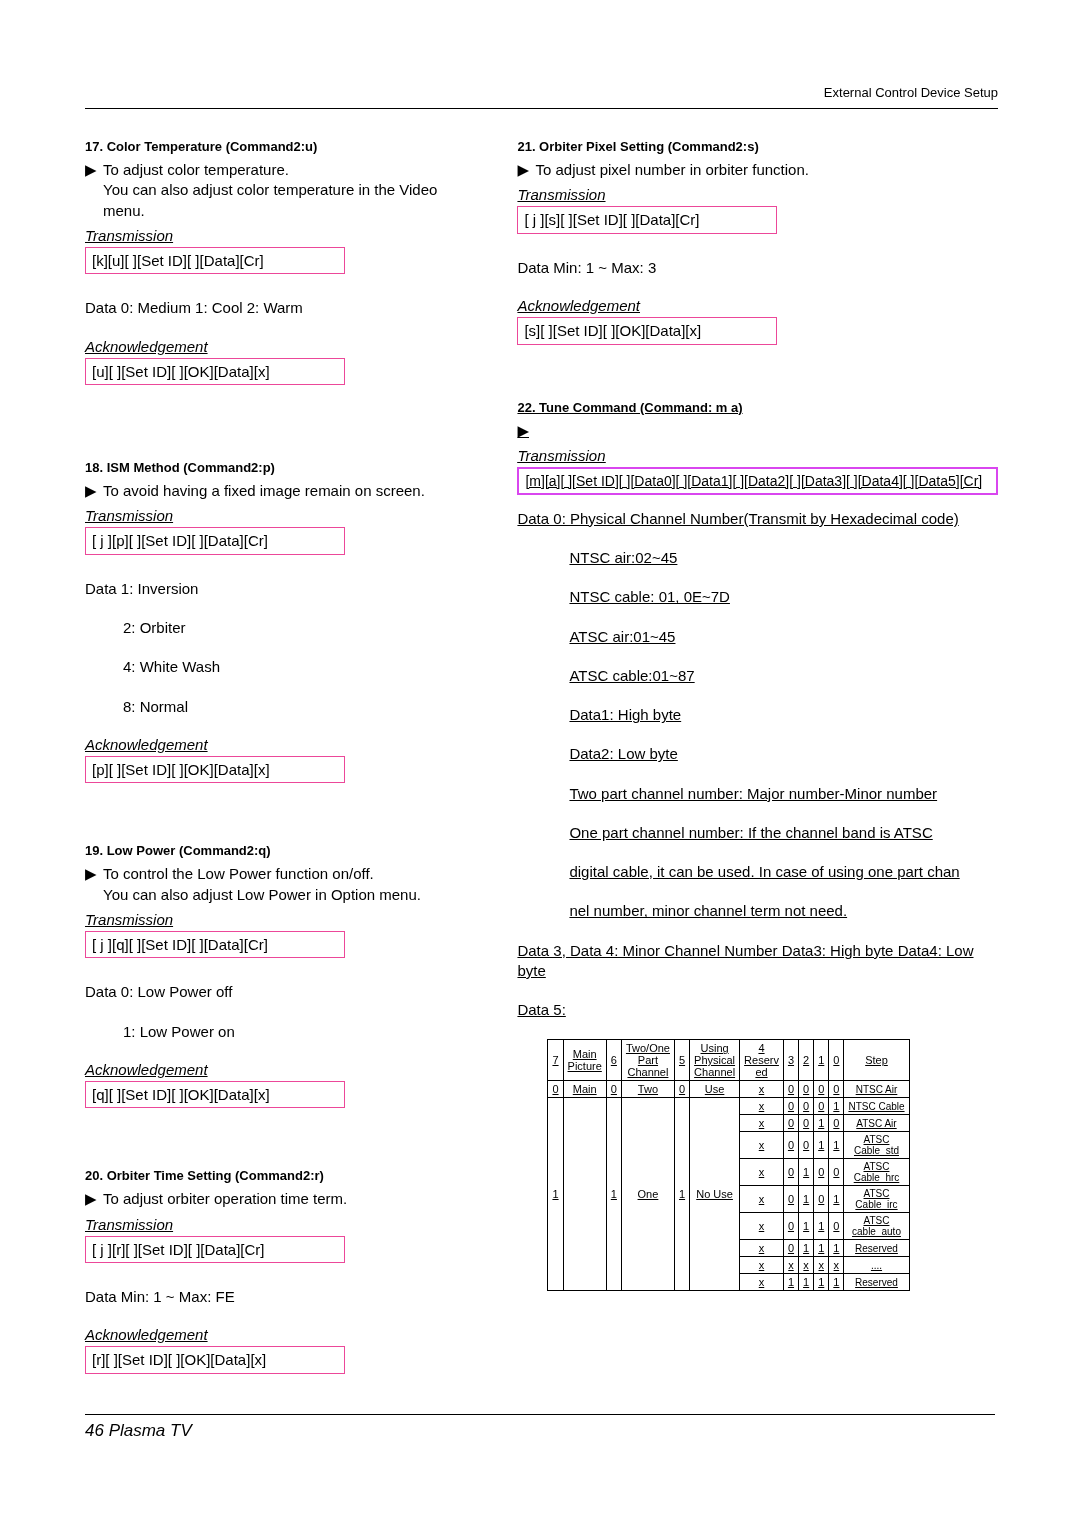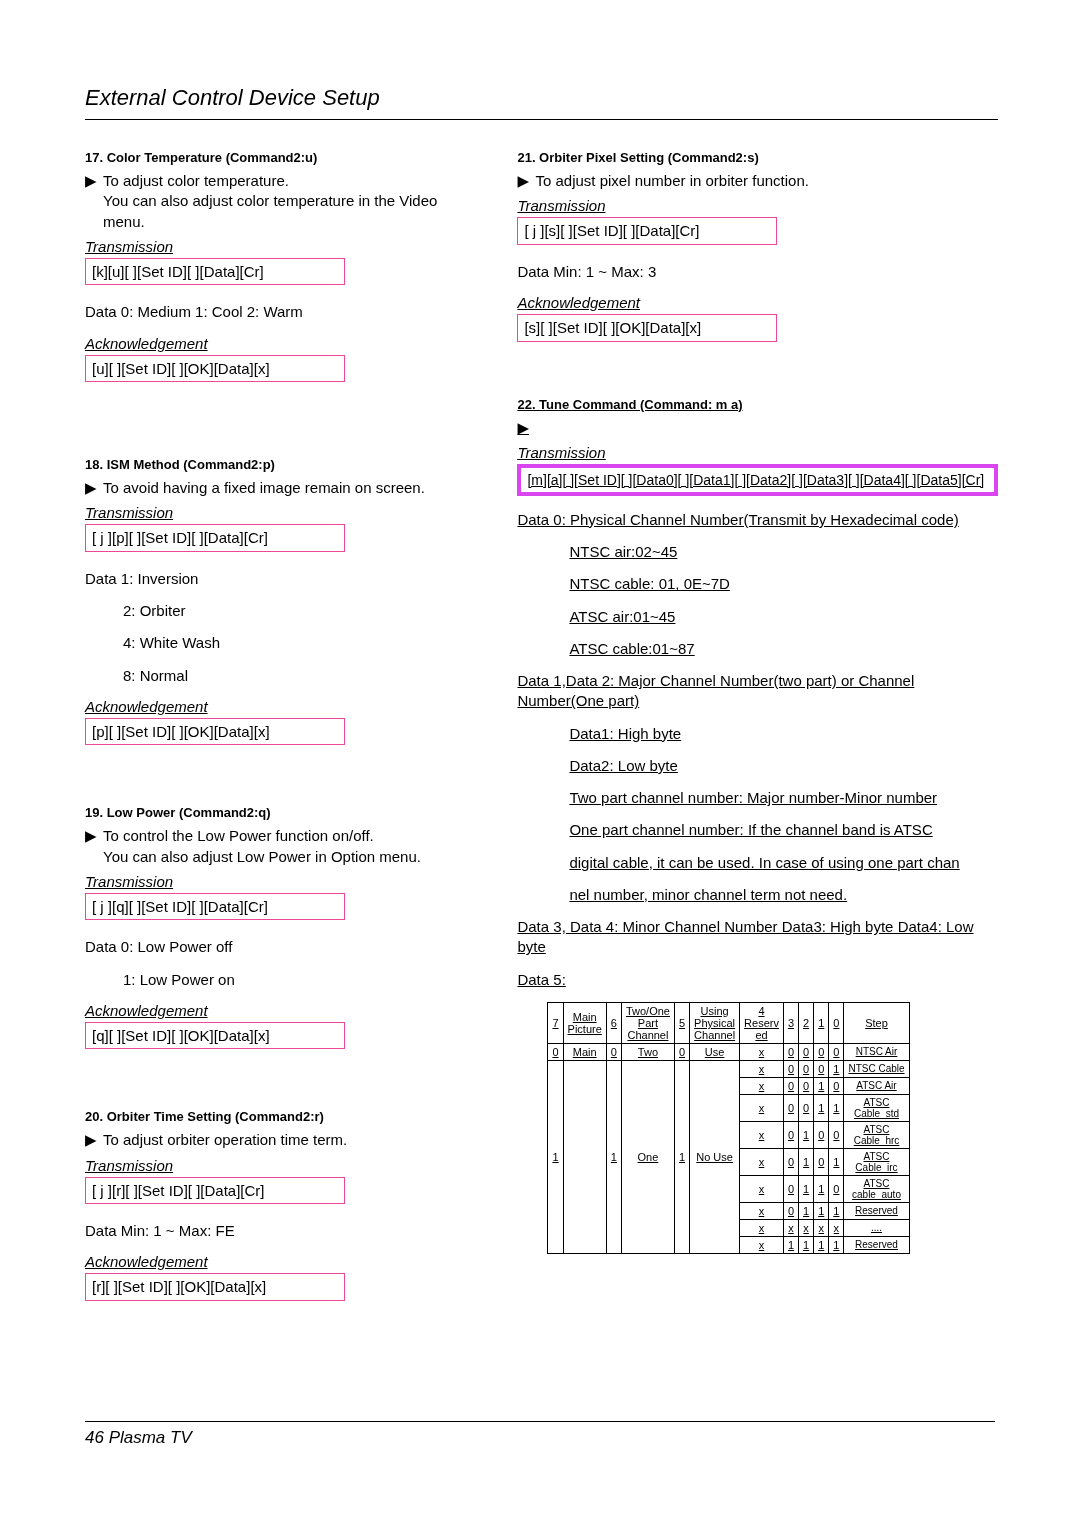--- a/index.html
+++ b/index.html
@@ -1,33 +1,33 @@
 <!DOCTYPE html>
 <html><head>
 <meta charset="utf-8">
 <style>
   @page { size: 1080px 1528px; margin: 0; }
   html, body { margin: 0; padding: 0; width: 1080px; height: 1528px; font-family: Arial, Helvetica, sans-serif; color: #000; background: #fff; }
   .page { padding: 85px 82px 40px 85px; box-sizing: border-box; position: relative; height: 1528px; }
-  .running-head { font-style: italic; font-size: 22px; margin-bottom: 8px; }
+  .running-head { font-size: 13px; margin-bottom: 8px; text-align: right; }
   .divider { border-top: 1px solid #000; margin-bottom: 30px; }
   .columns { display: flex; gap: 48px; }
   .col { flex: 1; min-width: 0; }
   .col-right { flex: 1.25; }
   .sec-title { font-weight: bold; font-size: 13px; margin-top: 0; margin-bottom: 6px; }
   .sec { margin-bottom: 50px; }
   .arrow-para { display: flex; font-size: 15px; line-height: 1.35; margin: 4px 0 6px 0; }
   .arrow-para .marker { width: 18px; flex-shrink: 0; }
   .sublabel { font-style: italic; text-decoration: underline; font-size: 15px; margin: 4px 0 3px 0; }
   .cmdbox { border: 1px solid #ec4899; padding: 3px 6px; font-size: 15px; line-height: 1.3; display: inline-block; min-width: 260px; box-sizing: border-box; margin-bottom: 5px; }
-  .cmdbox-wide { border: 4px solid #d946ef; padding: 3px 6px; font-size: 14px; line-height: 1.3; display: block; margin-bottom: 10px; }
-  .datatext { font-size: 15px; line-height: 1.35; margin: 12px 0; }
+  .cmdbox-wide { border: 2px solid #d946ef; padding: 3px 6px; font-size: 14px; line-height: 1.3; display: block; margin-bottom: 10px; }
+  .datatext { font-size: 15px; line-height: 1.35; margin: 19px 0; }
   .indent1 { padding-left: 38px; }
   .indent2 { padding-left: 52px; }
-  .footer { position: absolute; bottom: 80px; left: 85px; right: 85px; }
+  .footer { position: absolute; bottom: 87px; left: 85px; right: 85px; }
   .footer-rule { border-top: 1px solid #000; margin-bottom: 6px; }
   .footer-text { font-style: italic; font-size: 17px; }
 
   
   .data5-table { border-collapse: collapse; font-size: 11px; margin-top: 8px; margin-left: 30px; }
   .data5-table th, .data5-table td { border: 1px solid #000; padding: 2px 4px; text-align: center; vertical-align: middle; }
   .data5-table td.step { font-size: 10px; white-space: nowrap; }
   .data5-table thead td { font-size: 11px; }
 </style>
 </head>
@@ -127,21 +127,20 @@
         </div>
         <div class="sublabel">Transmission</div>
         <div class="cmdbox-wide">[m][a][ ][Set ID][ ][Data0][ ][Data1][ ][Data2][ ][Data3][ ][Data4][ ][Data5][Cr]</div>
 
         <div class="datatext" style="margin-top:14px;">Data  0: Physical Channel Number(Transmit by Hexadecimal code)</div>
         <div class="datatext indent2">NTSC air:02~45</div>
         <div class="datatext indent2">NTSC cable: 01, 0E~7D</div>
         <div class="datatext indent2">ATSC air:01~45</div>
         <div class="datatext indent2">ATSC cable:01~87</div>
 
-        <div class="datatext">Data 1,Data 2: Major Channel Number(two part) or Channel Number(One part)</div>
         <div class="datatext indent2">Data1: High byte</div>
         <div class="datatext indent2">Data2: Low byte</div>
         <div class="datatext indent2">Two part channel number: Major number-Minor number</div>
         <div class="datatext indent2">One part channel number: If the channel band is ATSC</div>
         <div class="datatext indent2">digital cable, it can be used. In case of using one part chan</div>
         <div class="datatext indent2">nel number, minor channel term not need.</div>
 
         <div class="datatext">Data 3, Data 4: Minor Channel Number Data3: High byte Data4: Low byte</div>
         <div class="datatext">Data 5:</div>
 

